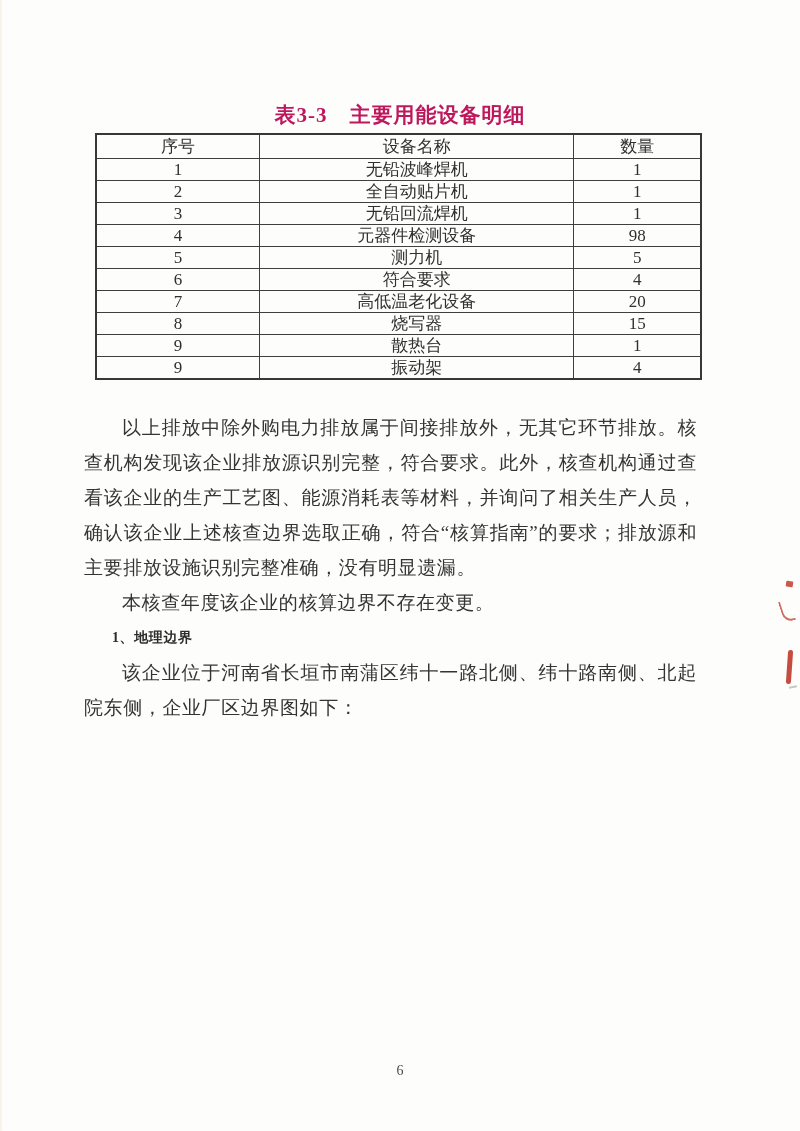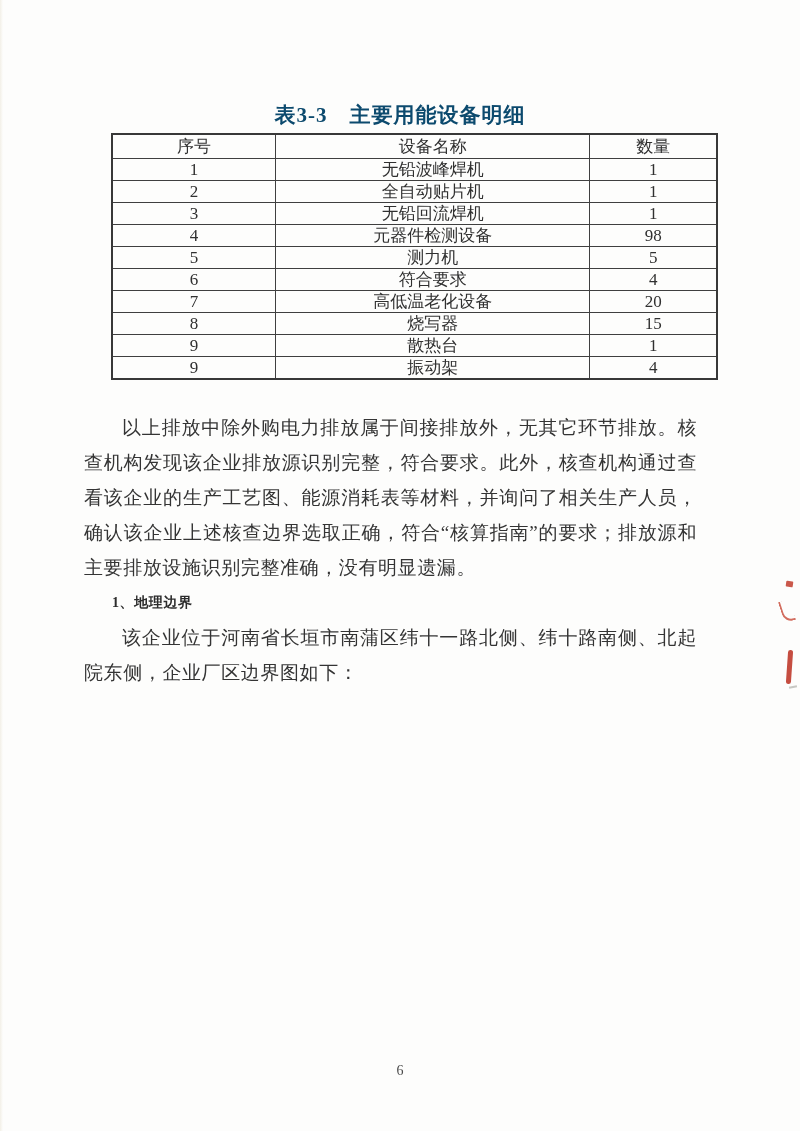--- a/index.html
+++ b/index.html
@@ -28,27 +28,27 @@
     opacity: .7;
   }
   .doc-title {
     position: absolute;
     top: 101px;
     left: 0;
     width: 800px;
     text-align: center;
     font-size: 21px;
     font-weight: bold;
-    color: #0c4a6e;
+    color: #be185d;
     letter-spacing: 1px;
   }
   .equip-table {
     position: absolute;
     top: 133px;
-    left: 111px;
+    left: 95px;
     width: 607px;
     border-collapse: collapse;
     table-layout: fixed;
     font-size: 17px;
     color: #303030;
   }
   .equip-table th, .equip-table td {
     border: 1px solid #3f3f3f;
     text-align: center;
     padding: 0;
@@ -207,20 +207,21 @@
         <tr>
           <td>9</td>
           <td>振动架</td>
           <td>4</td>
         </tr>
       </tbody>
   </table>
 
   <div class="body-text">
     <p>以上排放中除外购电力排放属于间接排放外，无其它环节排放。核查机构发现该企业排放源识别完整，符合要求。此外，核查机构通过查看该企业的生产工艺图、能源消耗表等材料，并询问了相关生产人员，确认该企业上述核查边界选取正确，符合“核算指南”的要求；排放源和主要排放设施识别完整准确，没有明显遗漏。</p>
+    <p>本核查年度该企业的核算边界不存在变更。</p>
     <h3>1、地理边界</h3>
     <p>该企业位于河南省长垣市南蒲区纬十一路北侧、纬十路南侧、北起院东侧，企业厂区边界图如下：</p>
   </div>
 
   <div class="stamp-frag stamp-dot"></div>
   <div class="stamp-frag stamp-comma"></div>
   <div class="stamp-frag stamp-bar"></div>
   <div class="stamp-frag gray-speck"></div>
 
   <div class="page-number">6</div>

